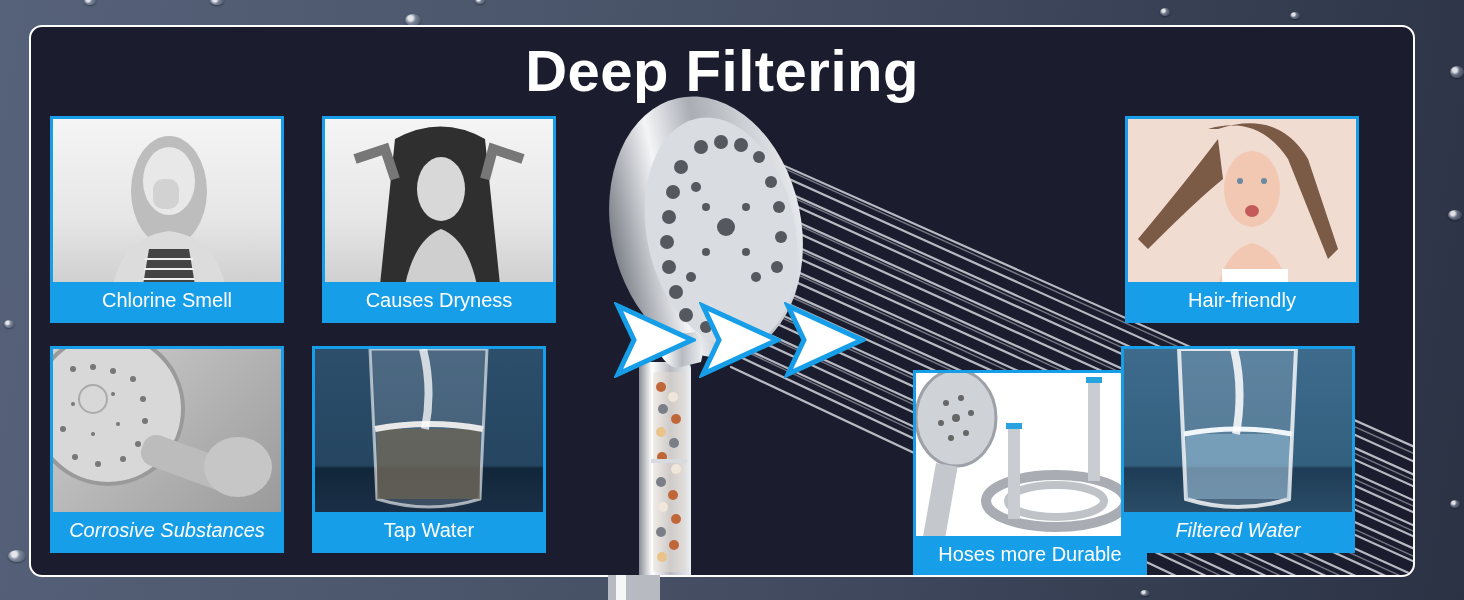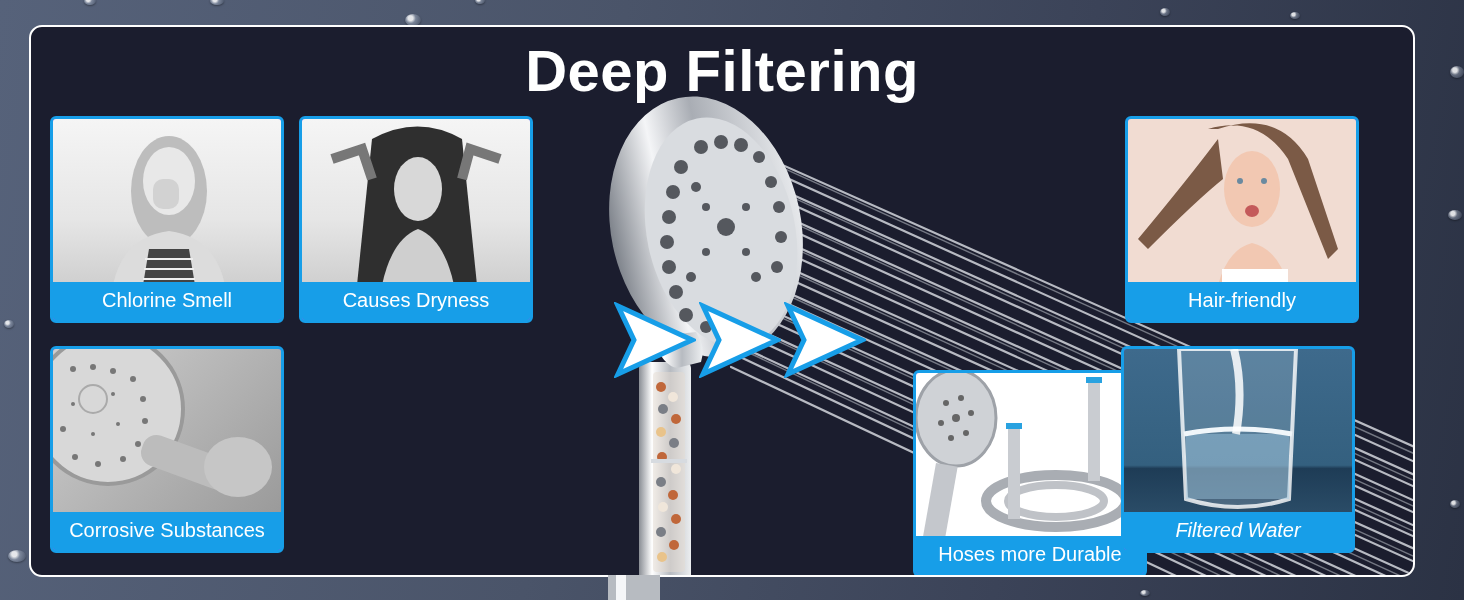--- a/index.html
+++ b/index.html
@@ -20,21 +20,21 @@
     overflow: hidden;
   }
   .title {
     position: absolute; left: 0; right: 0; top: 10px; text-align: center;
     color: #ffffff; font-weight: 700; font-size: 58px; letter-spacing: 0.5px;
   }
   
   .streams { position: absolute; left: 0; top: 0; width: 1406px; height: 552px; }
   .card {
     position: absolute; width: 234px; height: 207px;
-    border: 3px solid #179ee8; border-radius: 6px; overflow: hidden;
+    border: 3px solid #179ee8; border-radius: 0; overflow: hidden;
     background: #8b5cf6;
   }
   .card .photo { position: absolute; left: 0; top: 0; right: 0; height: 166px; overflow: hidden; }
   .card .label {
     position: absolute; left: 0; right: 0; bottom: 0; height: 38px;
     background: #179ee8; color: #ffffff; font-size: 20px; text-align: center;
     line-height: 36px; white-space: nowrap;
   }
   .gray { background: linear-gradient(180deg, #f5f5f5 0%, #e6e6e6 60%, #cfcfcf 100%); }
   .showerhead-wrap { position: absolute; left: 550px; top: 60px; width: 260px; height: 500px; }
@@ -108,34 +108,34 @@
         <g stroke="#eee" stroke-width="2">
             <line x1="92" y1="140" x2="140" y2="140"></line>
             <line x1="91" y1="150" x2="141" y2="150"></line>
             <line x1="90" y1="160" x2="142" y2="160"></line>
           </g>
       </svg>
     </div>
     <div class="label">Chlorine Smell</div>
   </div>
 
-  <div class="card" style="left:268px;top:89px;">
+  <div class="card" style="left:291px;top:89px;">
     <div class="photo gray">
       <svg width="228" height="166" viewBox="0 0 228 166">
         <path d="M70 20 Q116 -5 160 20 L175 166 L55 166 Z" fill="#2f2f2f"></path>
         <ellipse cx="116" cy="70" rx="24" ry="32" fill="#d8d8d8"></ellipse>
         <path d="M30 40 L60 30 L70 60" stroke="#777" stroke-width="10" fill="none"></path>
         <path d="M198 40 L168 30 L160 60" stroke="#777" stroke-width="10" fill="none"></path>
         <path d="M80 166 Q90 120 116 110 Q142 120 152 166 Z" fill="#cfcfcf"></path>
       </svg>
     </div>
     <div class="label">Causes Dryness</div>
   </div>
 
-  <div class="card" style="left:19px;top:319px;">
+  <div class="card" style="left:19px;top:319px;font-style:italic;">
     <div class="photo" style="background:linear-gradient(135deg,#cfcfcf,#9a9a9a);">
       <svg width="228" height="166" viewBox="0 0 228 166">
         <circle cx="55" cy="60" r="75" fill="#d8d8d8" stroke="#9a9a9a" stroke-width="4"></circle>
         <circle cx="40" cy="50" r="14" fill="none" stroke="#aaa" stroke-width="2"></circle>
         <g fill="#777">
           <circle cx="20" cy="20" r="3"></circle>
             <circle cx="40" cy="18" r="3"></circle>
             <circle cx="60" cy="22" r="3"></circle>
             <circle cx="80" cy="30" r="3"></circle>
           <circle cx="90" cy="50" r="3"></circle>
@@ -150,20 +150,31 @@
             <circle cx="40" cy="85" r="2"></circle>
             <circle cx="20" cy="55" r="2"></circle>
         </g>
         <rect x="95" y="82" width="110" height="32" rx="14" fill="#bcbcbc" transform="rotate(20 95 82)"></rect>
         <ellipse cx="185" cy="118" rx="34" ry="30" fill="#c6c6c6"></ellipse>
       </svg>
     </div>
     <div class="label">Corrosive Substances</div>
   </div>
 
+  <div class="card" style="left:281px;top:319px;">
+    <div class="photo" style="background:linear-gradient(180deg,#2d4f6c 0%,#254560 70%,#12263a 72%,#1b3047 100%);">
+      <svg width="228" height="166" viewBox="0 0 228 166">
+        <path d="M55 0 L172 0 L165 150 Q114 166 62 150 Z" fill="rgba(220,230,240,0.18)" stroke="rgba(255,255,255,0.6)" stroke-width="3"></path>
+        <rect x="62" y="80" width="103" height="70" fill="rgba(110,100,80,0.7)"></rect>
+        <path d="M60 80 Q114 70 168 80" stroke="#e8e8e8" stroke-width="6" fill="none"></path>
+        <path d="M108 0 Q118 40 110 80" stroke="rgba(255,255,255,0.75)" stroke-width="8" fill="none"></path>
+      </svg>
+    </div>
+    <div class="label">Tap Water</div>
+  </div>
 
   <svg class="showerhead-wrap" viewBox="0 0 260 500">
     <defs>
       <linearGradient id="chrome" x1="0" y1="0" x2="1" y2="0">
         <stop offset="0" stop-color="#7d828a"></stop>
         <stop offset="0.3" stop-color="#f4f5f7"></stop>
         <stop offset="0.55" stop-color="#a9adb4"></stop>
         <stop offset="1" stop-color="#e6e8eb"></stop>
       </linearGradient>
       <linearGradient id="tube" x1="0" y1="0" x2="1" y2="0">

